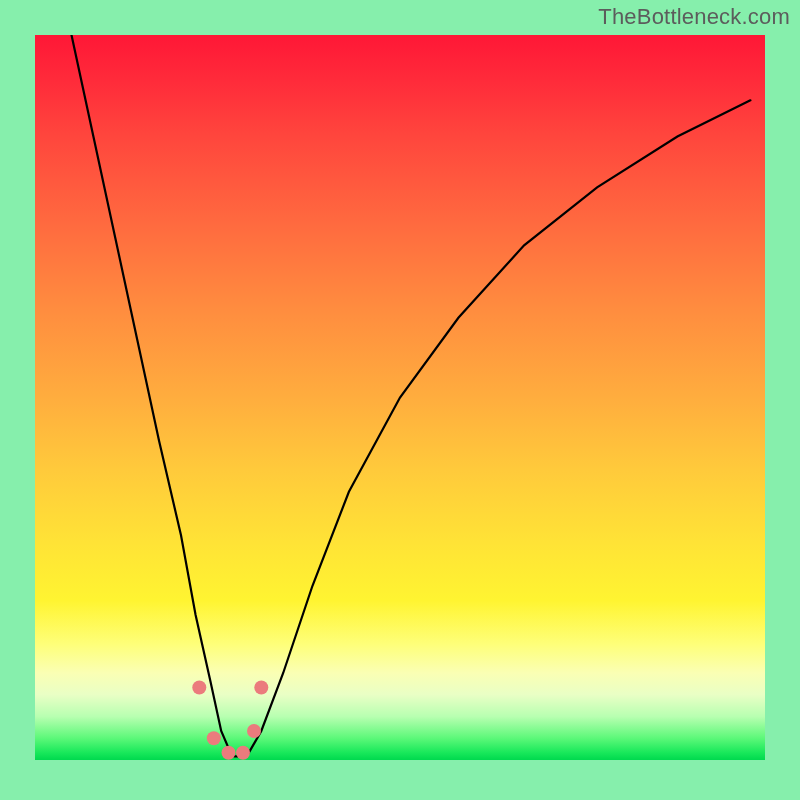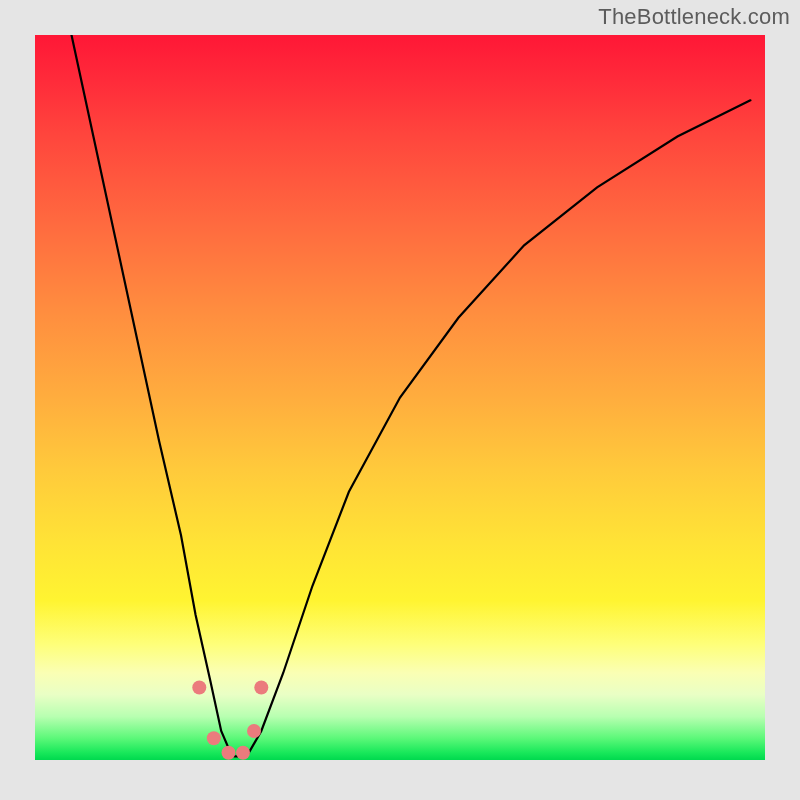--- a/index.html
+++ b/index.html
@@ -8,21 +8,21 @@
     width: 800px;
     height: 800px;
     overflow: hidden;
     background: #000;
     font-family: Arial, Helvetica, sans-serif;
   }
   .frame {
     position: relative;
     width: 800px;
     height: 800px;
-    background: #e5e5e5;
+    background: #86efac;
   }
   .watermark {
     position: absolute;
     top: 4px;
     right: 10px;
     color: #5c5c5c;
     font-size: 22px;
     font-weight: 500;
     letter-spacing: 0.2px;
     z-index: 30;

